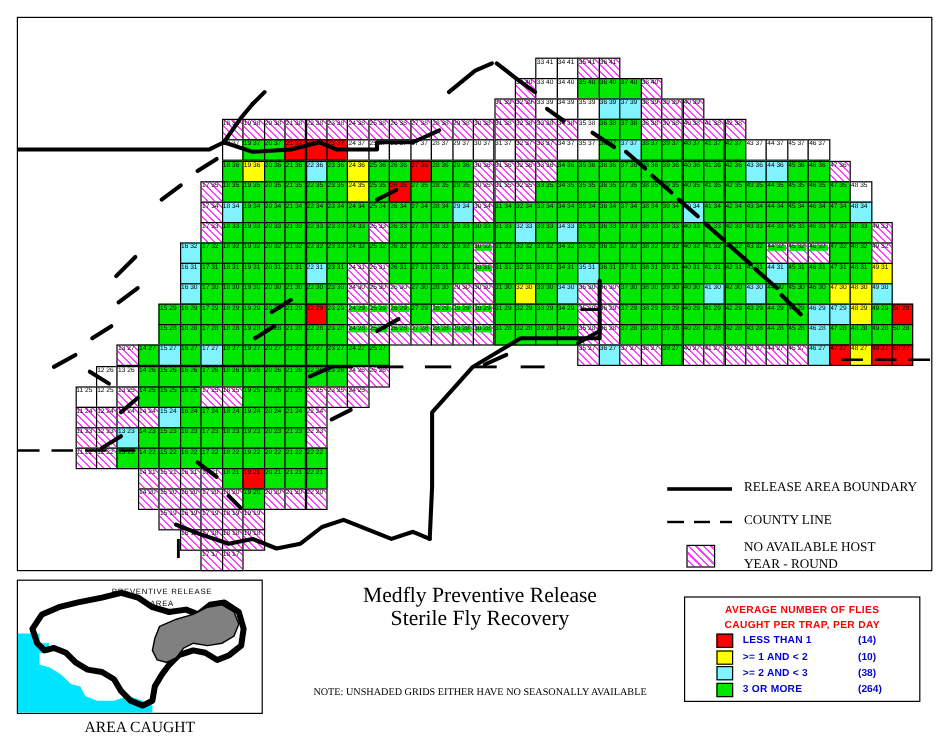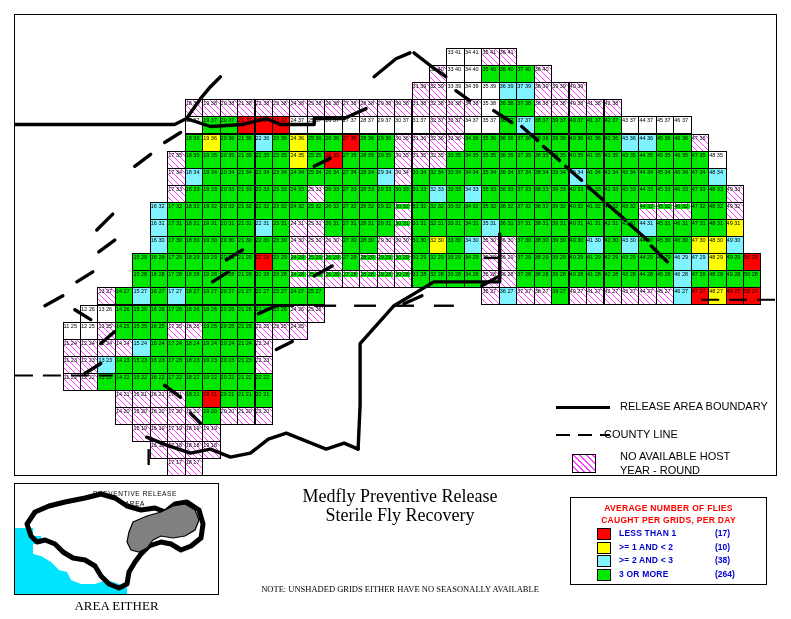--- a/index.html
+++ b/index.html
@@ -32,21 +32,21 @@
   }
   
   .band{position:absolute;left:1px;right:1px;height:5px;background:#00e800;}
   .band.t{top:1px;}
 
   
   #vector-layer{position:absolute;left:0;top:0;width:100%;height:100%;pointer-events:none;}
 
   
   #map-key{position:absolute;left:556px;top:398px;width:222px;height:80px;}
-  .key-row{position:absolute;font-family:Liberation Sans, sans-serif;font-size:11px;color:#000;}
+  .key-row{position:absolute;font-family:Liberation Serif, serif;font-size:11px;color:#000;}
   .key-solid{position:absolute;left:0px;top:8px;width:54px;height:3px;background:#000;}
   .key-dash{position:absolute;left:0px;top:36px;width:54px;height:2px;
             background:repeating-linear-gradient(to right,#000 0 14px,transparent 14px 22px);}
   .key-swatch{position:absolute;left:16px;top:56px;width:22px;height:17px;border:1px solid #000;
     background-color:#ffffff;
     background-image:repeating-linear-gradient(45deg,
       rgba(255,0,255,0) 0px, rgba(255,0,255,0) 3px,
       #ff40ff 3px, #ff40ff 4.4px);}
 
   
@@ -57,21 +57,21 @@
   #inset-label{position:absolute;left:60px;top:5px;width:120px;text-align:center;
      font-family:"Liberation Sans",sans-serif;font-size:6.5px;letter-spacing:.6px;color:#000;line-height:1.5;}
 
   
   #title-block{position:absolute;left:228px;top:487px;width:344px;text-align:center;color:#000;}
   #title-block .t1{font-size:18px;line-height:1.08;}
   #title-block .t2{font-size:18px;line-height:1.08;}
   #title-block .t3{font-size:15px;line-height:1.22;margin-top:1px;}
   #title-block .t4{font-size:15px;line-height:1.22;}
   #note{position:absolute;left:216px;top:570px;width:368px;text-align:center;
-        font-family:"Liberation Serif",serif;font-size:8.5px;line-height:1.45;color:#000;margin-top:13px;}
+        font-family:"Liberation Serif",serif;font-size:8.5px;line-height:1.45;color:#000;}
 
   
   #fly-legend{position:absolute;left:570px;top:497px;width:197px;height:88px;
               border:1px solid #000;background:#fff;box-sizing:border-box;}
   #fly-legend .hdr{text-align:center;color:#ff0000;font-family:"Liberation Sans",sans-serif;
                    font-size:8.5px;font-weight:bold;letter-spacing:.3px;line-height:1.45;margin-top:4px;}
   .lg-row{position:absolute;left:26px;height:13px;}
   .lg-box{position:absolute;left:0;top:0;width:14px;height:12px;border:1px solid #000;box-sizing:border-box;}
   .lg-txt{position:absolute;left:22px;top:0px;color:#0000cc;font-family:"Liberation Sans",sans-serif;
           font-size:8.5px;font-weight:bold;white-space:pre;letter-spacing:.2px;}
@@ -1656,21 +1656,21 @@
         <path d="M134,436 L134,452"></path>
       </g>
     </svg>
   </div>
 
   <div id="map-key">
     <div class="key-solid"></div>
     <div class="key-row" style="left:64px;top:2px;">RELEASE AREA BOUNDARY</div>
 
     <div class="key-dash"></div>
-    <div class="key-row" style="left:48px;top:30px;">COUNTY LINE</div>
+    <div class="key-row" style="left:64px;top:30px;">COUNTY LINE</div>
 
     <div class="key-swatch"></div>
     <div class="key-row" style="left:64px;top:52px;">NO AVAILABLE HOST</div>
     <div class="key-row" style="left:64px;top:66px;">YEAR - ROUND</div>
   </div>
 
   <div id="inset">
     <svg viewBox="0 0 203 110" width="203" height="110">
 
       <path fill="#00e5ff" stroke="none" d="M0,44 L18,44 L18,52 L26,52 L26,60 L18,60 L18,70 L26,72 L36,78 L44,86
@@ -1684,40 +1684,40 @@
 
       <path fill="#808080" stroke="#000000" stroke-width="1.2" d="M118,38 L132,32 L146,28 L158,22 L170,20 L180,26 L184,36 L180,46
                L170,52 L158,54 L146,52 L138,56 L132,64 L124,68 L116,66 L112,58
                L114,48 Z"></path>
     </svg>
     <div id="inset-label">
       <span>PREVENTIVE RELEASE</span><br>
       <span>AREA</span>
     </div>
   </div>
-  <div id="inset-caption">AREA EITHER</div>
+  <div id="inset-caption">AREA CAUGHT</div>
 
   <div id="title-block">
     <div class="t1">Medfly Preventive Release</div>
     <div class="t2">Sterile Fly Recovery</div>
   </div>
   <div id="note">
     <span>NOTE: UNSHADED GRIDS EITHER HAVE NO SEASONALLY AVAILABLE</span><br>
   </div>
 
   <div id="fly-legend">
     <div class="hdr">
       <span>AVERAGE NUMBER OF FLIES</span><br>
-      <span>CAUGHT PER GRIDS, PER DAY</span>
+      <span>CAUGHT PER TRAP, PER DAY</span>
     </div>
     <div id="fly-legend-rows">
         <div class="lg-row" style="top: 30px;">
           <div class="lg-box" style="background: rgb(255, 0, 0);"></div>
           <div class="lg-txt">LESS THAN 1</div>
-          <div class="lg-cnt">(17)</div>
+          <div class="lg-cnt">(14)</div>
         </div>
         <div class="lg-row" style="top: 43.5px;">
           <div class="lg-box" style="background: rgb(255, 255, 0);"></div>
           <div class="lg-txt">&gt;= 1 AND &lt; 2</div>
           <div class="lg-cnt">(10)</div>
         </div>
         <div class="lg-row" style="top: 57px;">
           <div class="lg-box" style="background: rgb(127, 243, 255);"></div>
           <div class="lg-txt">&gt;= 2 AND &lt; 3</div>
           <div class="lg-cnt">(38)</div>

